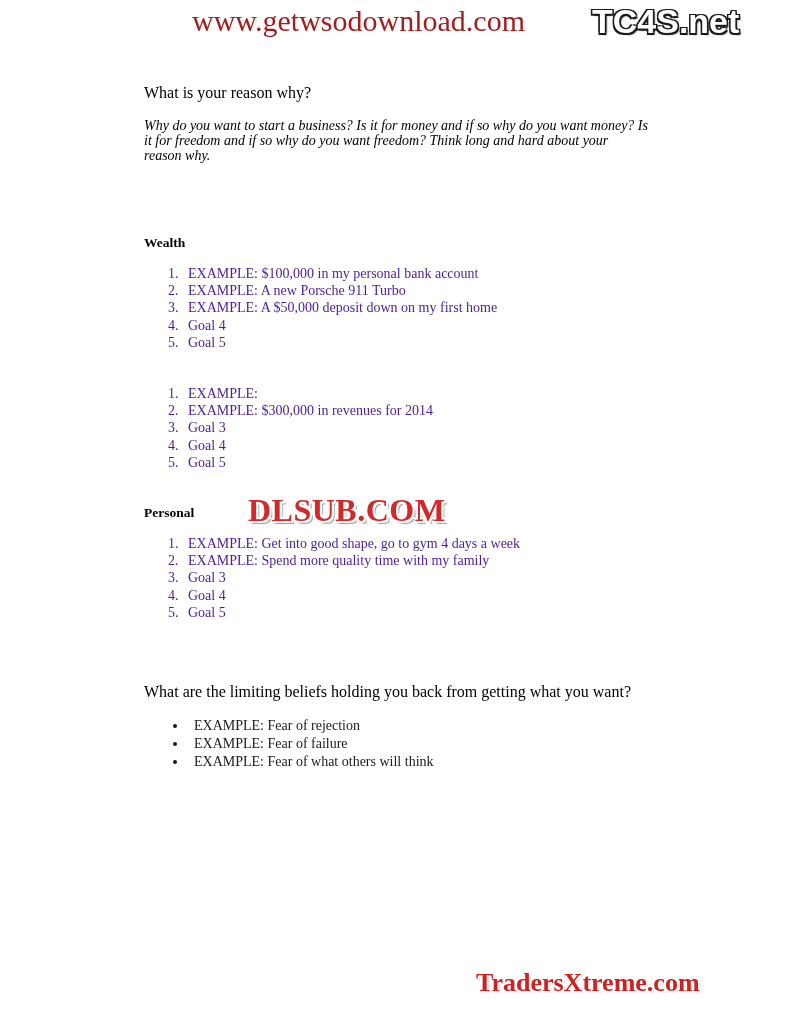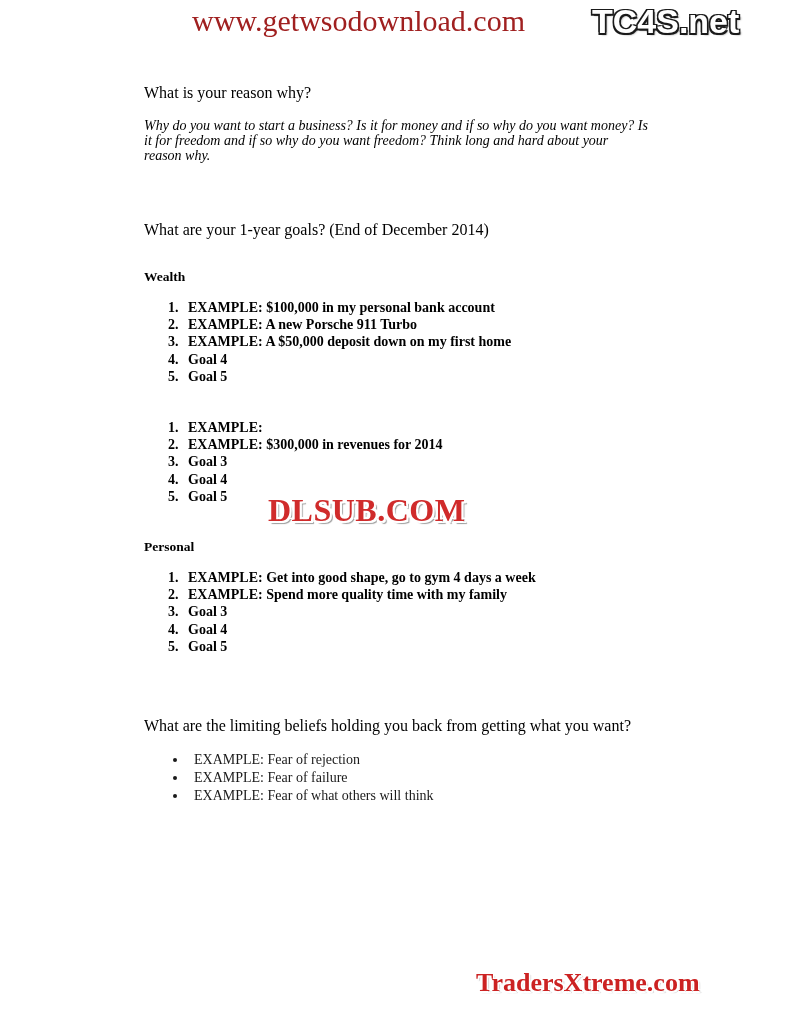--- a/index.html
+++ b/index.html
@@ -88,40 +88,39 @@
     font-size: 13.5px;
     color: #000;
     margin: 0 0 14px 0;
   }
   ol.goals {
     margin: 0 0 0 0;
     padding-left: 38px;
     list-style-type: decimal;
     font-size: 14px;
     line-height: 17.2px;
-    color: #000000;
-    font-weight: bold;
+    color: #4c1d95;
   }
   ol.goals li {
     padding-left: 6px;
   }
   ul.beliefs {
     margin: 6px;
     padding-left: 38px;
     list-style-type: disc;
     font-size: 14px;
     line-height: 18px;
     color: #1a1a1a;
   }
   ul.beliefs li { padding-left: 6px; }
 
   
   .wm-center {
     position: absolute;
-    left: 268px;
+    left: 248px;
     top: 492px;
     font-family: "Liberation Serif", serif;
     font-weight: bold;
     font-size: 32px;
     color: #d02b2b;
     white-space: nowrap;
     letter-spacing: 0.5px;
     text-shadow:
       -2px -2px 0 #ffffff,
        2px -2px 0 #ffffff,
@@ -160,21 +159,20 @@
 
 
     <div>
       <p class="q-heading">What is your reason why?</p>
       <p class="q-italic">Why do you want to start a business?  Is it for money and if so why do you want money?  Is it for freedom and if so why do you want freedom?  Think long and hard about your reason why.</p>
     </div>
 
     <div class="spacer-lg"></div>
 
     <div>
-      <p class="q-heading">What are your 1-year goals? (End of December 2014)</p>
 
       <div class="spacer-sm"></div>
 
       <div>
         <p class="sub-heading">Wealth</p>
         <ol class="goals">
           <li>EXAMPLE:  $100,000 in my personal bank account</li>
           <li>EXAMPLE:  A new Porsche 911 Turbo</li>
           <li>EXAMPLE:  A $50,000 deposit down on my first home</li>
           <li>Goal 4</li>

